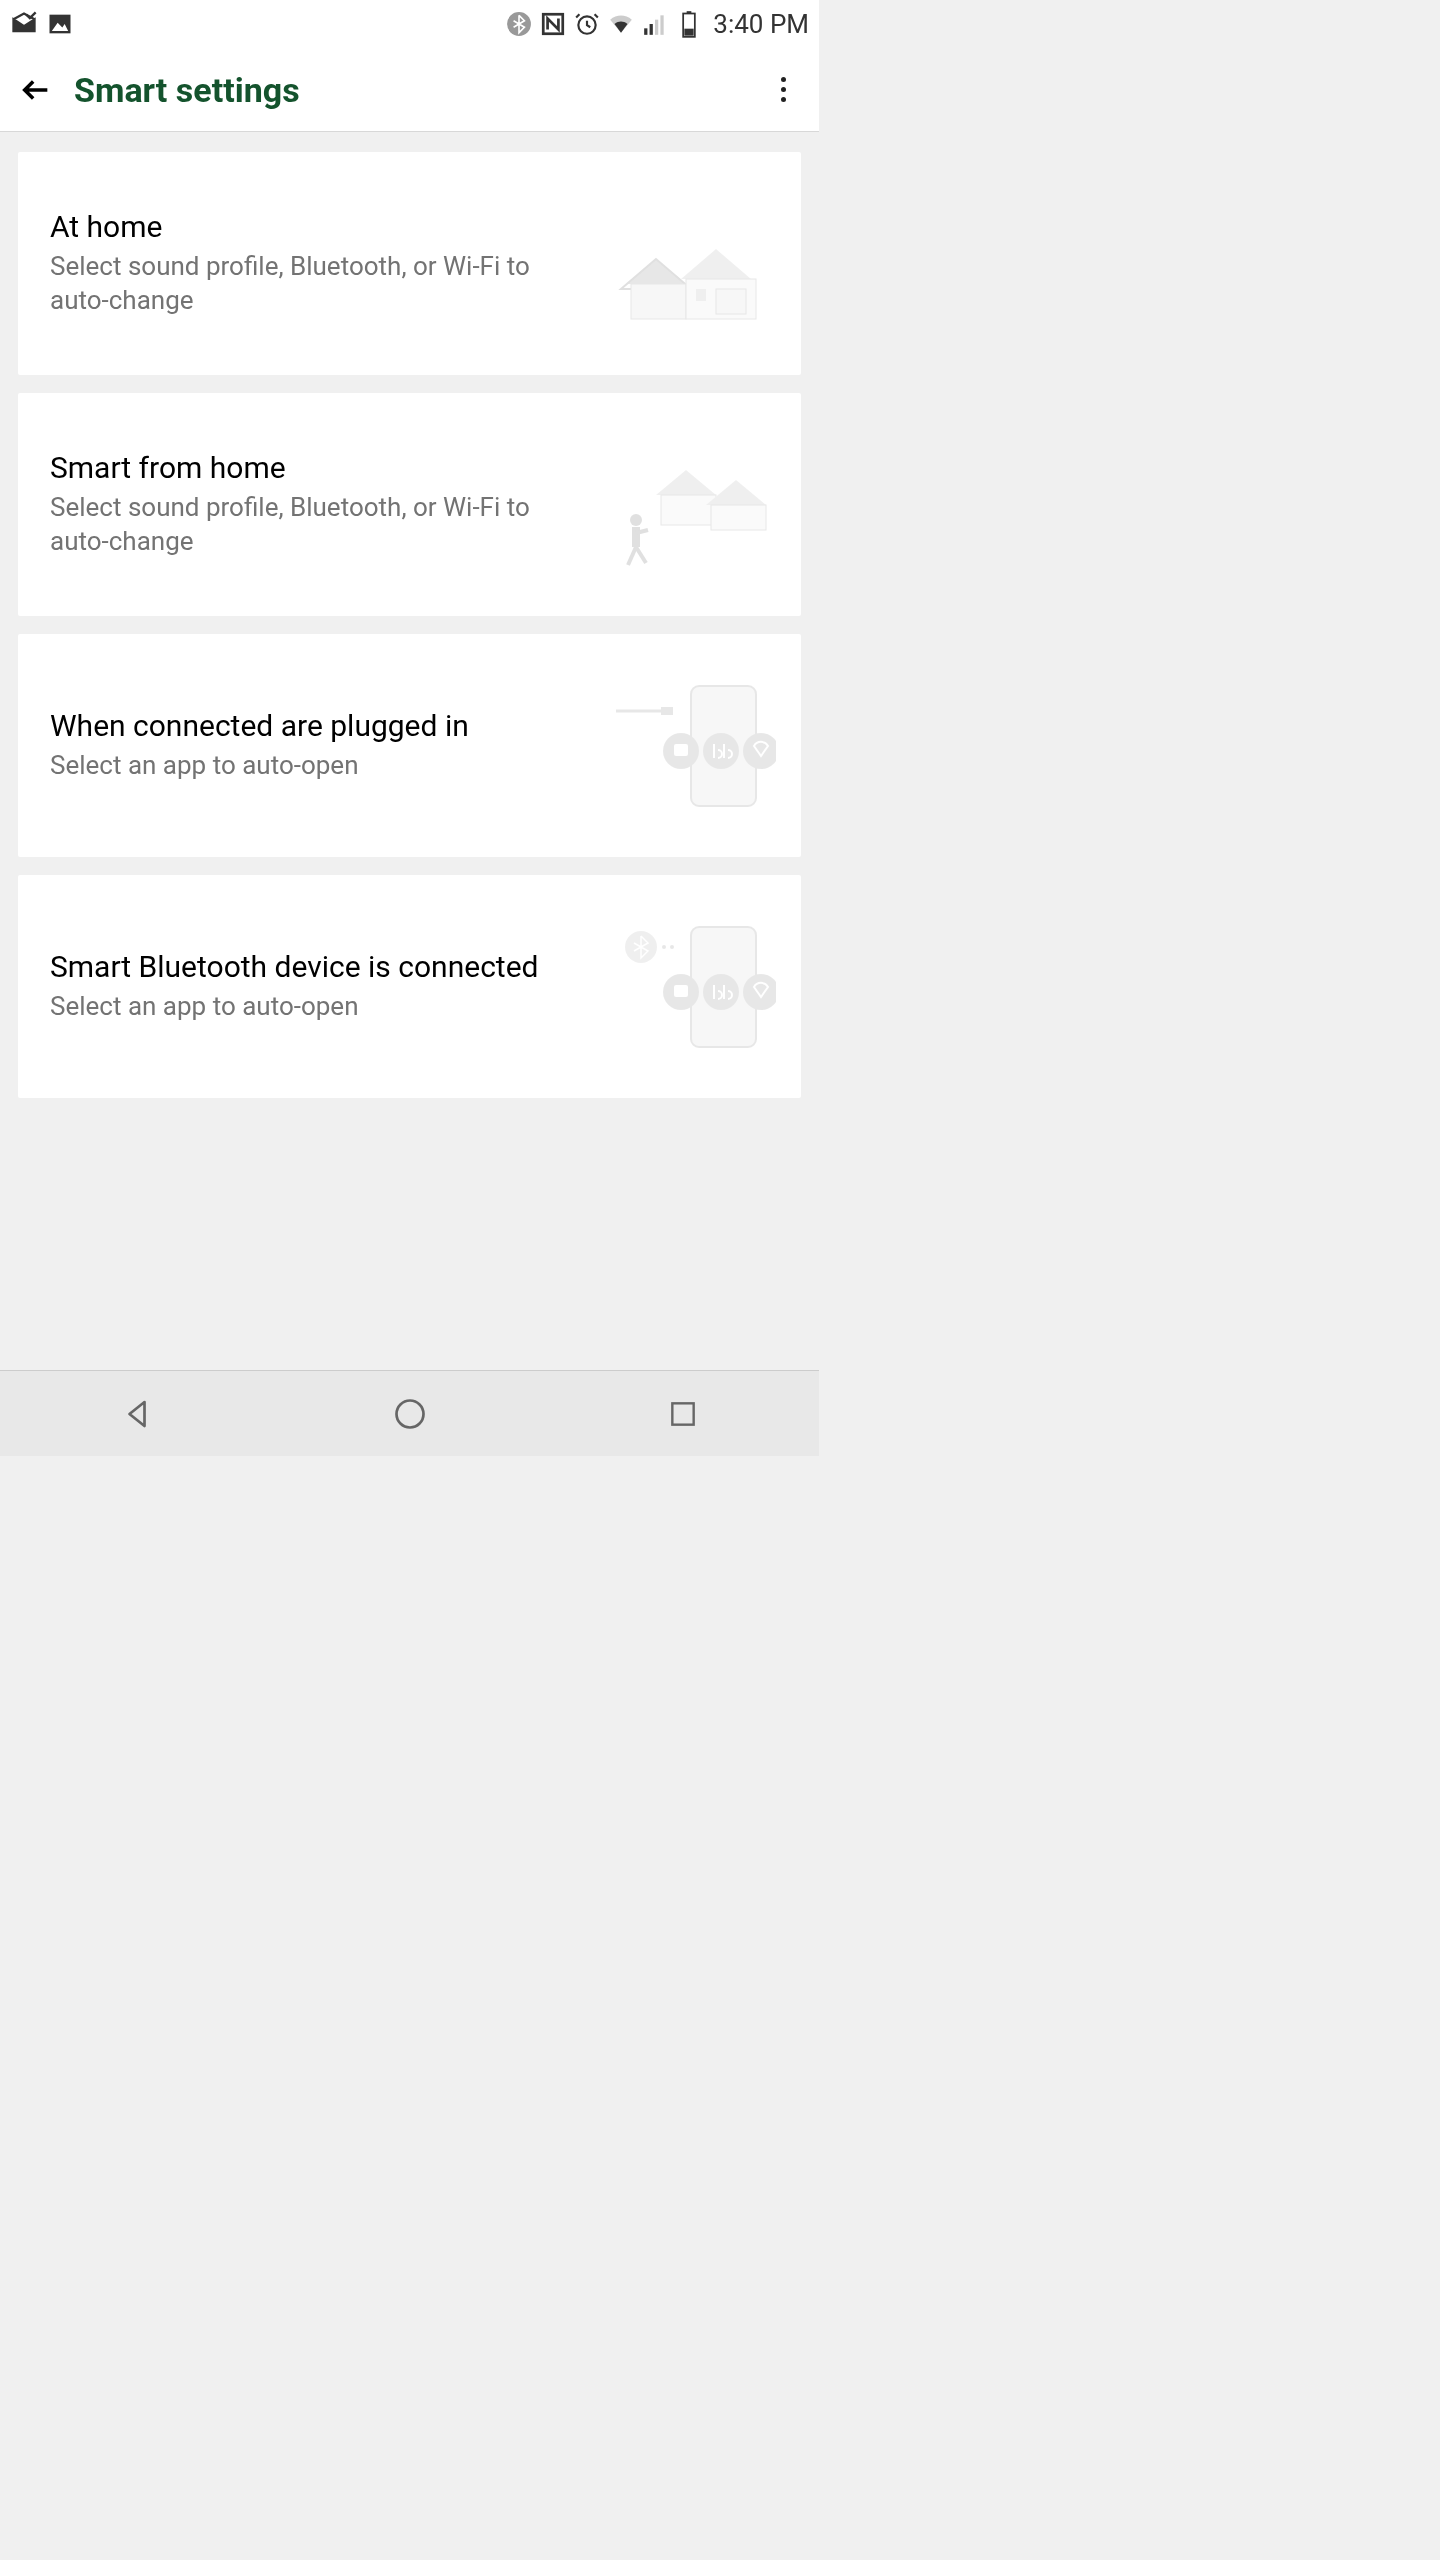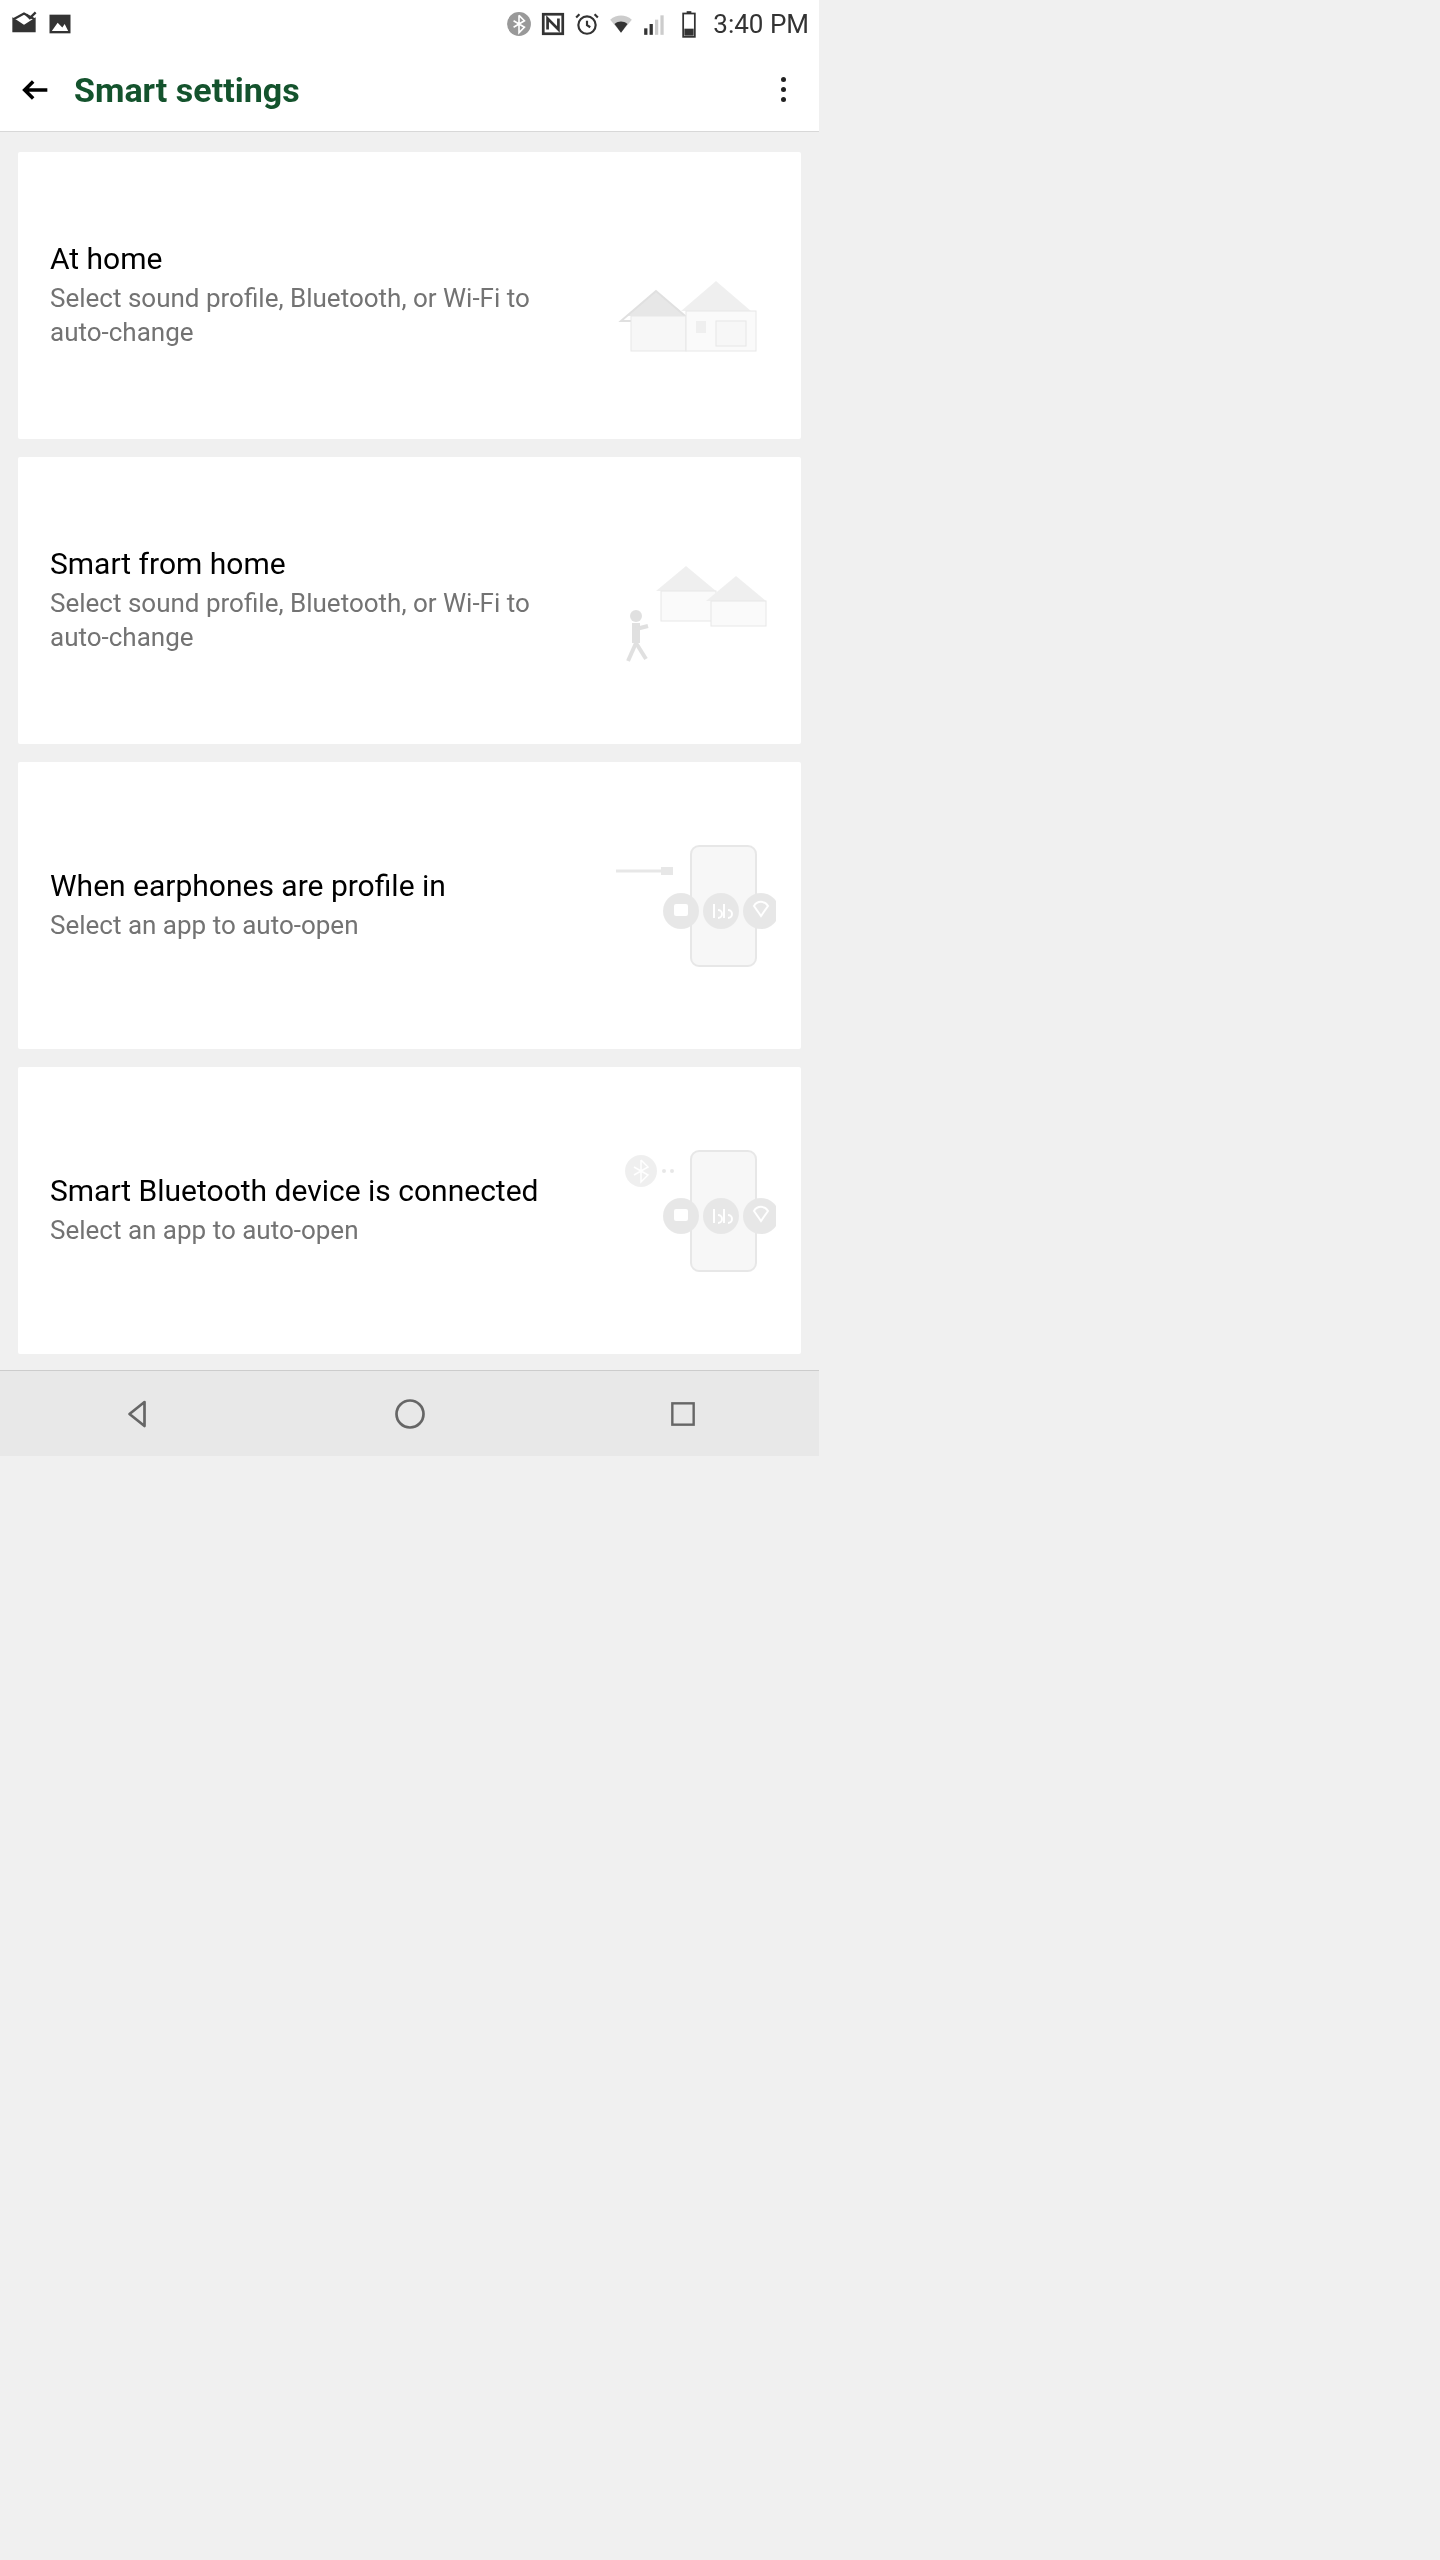--- a/index.html
+++ b/index.html
@@ -33,21 +33,21 @@
       border-bottom: 1px solid #d8d8d8;
     }
     .back-arrow { width: 36px; height: 36px; display:flex; align-items:center; justify-content:center; }
     .app-title { font-size: 34px; font-weight: 700; margin-left: 20px; flex:1; color:#14532d; }
     .overflow { width: 36px; height: 36px; display:flex; flex-direction:column; align-items:center; justify-content:center; gap:5px; }
     .overflow span { width:5px; height:5px; background:#222; border-radius:50%; }
     .content { flex:1; padding: 20px 18px 10px 18px; display:flex; flex-direction:column; gap:18px; overflow:hidden; }
     .card {
       background:#fff;
       border-radius:2px;
-      height: 287px;
+      height: 223px;
       display:flex;
       align-items:center;
       padding: 0 20px 0 32px;
       justify-content: space-between;
     }
     .card-text { flex:1; padding-right: 20px; }
     .card-title { font-size: 30px; color:#000; margin-bottom:6px; }
     .card-sub { font-size: 26px; color:#737373; line-height:1.3; }
     .card-illus { width: 180px; height: 160px; display:flex; align-items:center; justify-content:center; opacity:0.45; }
     .nav-bar {
@@ -172,21 +172,21 @@
         <rect x="26" y="92" width="8" height="20" fill="#bbb"></rect>
         <line x1="30" y1="112" x2="22" y2="130" stroke="#bbb" stroke-width="4"></line>
         <line x1="30" y1="112" x2="40" y2="128" stroke="#bbb" stroke-width="4"></line>
         <line x1="30" y1="98" x2="42" y2="95" stroke="#bbb" stroke-width="4"></line>
       </svg>
     </div>
   </div>
 
   <div class="card">
     <div class="card-text">
-      <div class="card-title">When earphones are profile in</div>
+      <div class="card-title">When connected are plugged in</div>
       <div class="card-sub">Select an app to auto-open</div>
     </div>
     <div class="card-illus">
       <svg width="170" height="150" viewBox="0 0 170 150">
         <line x1="10" y1="40" x2="55" y2="40" stroke="#ccc" stroke-width="3"></line>
         <rect x="55" y="36" width="12" height="8" fill="#ccc"></rect>
         <rect x="85" y="15" width="65" height="120" rx="8" fill="#eee" stroke="#ccc" stroke-width="2"></rect>
         <circle cx="75" cy="80" r="18" fill="#ccc"></circle>
         <circle cx="115" cy="80" r="18" fill="#ccc"></circle>
         <circle cx="155" cy="80" r="18" fill="#ccc"></circle>

